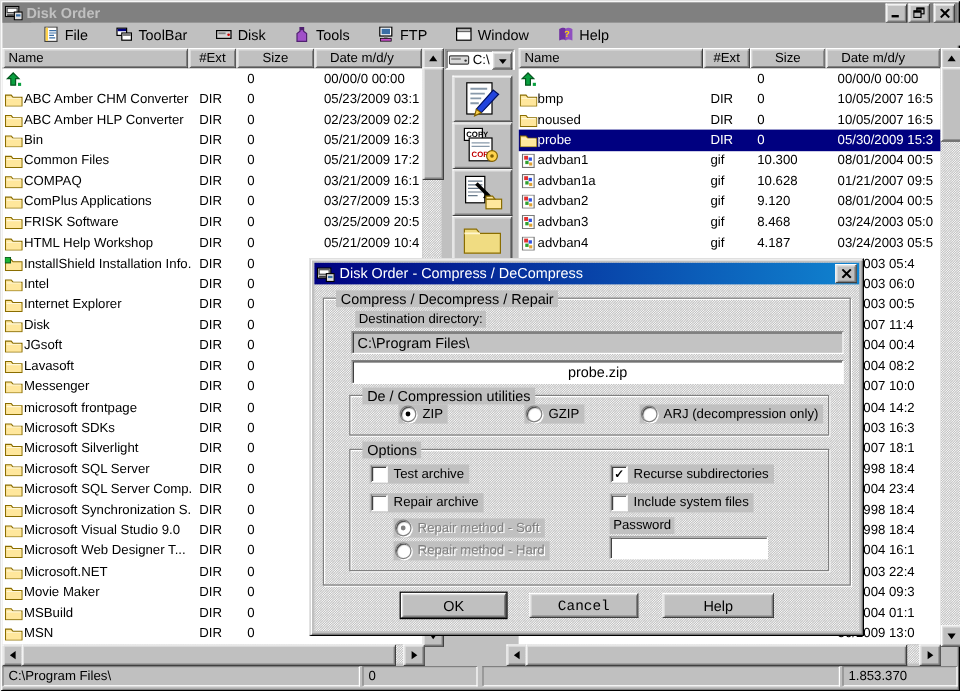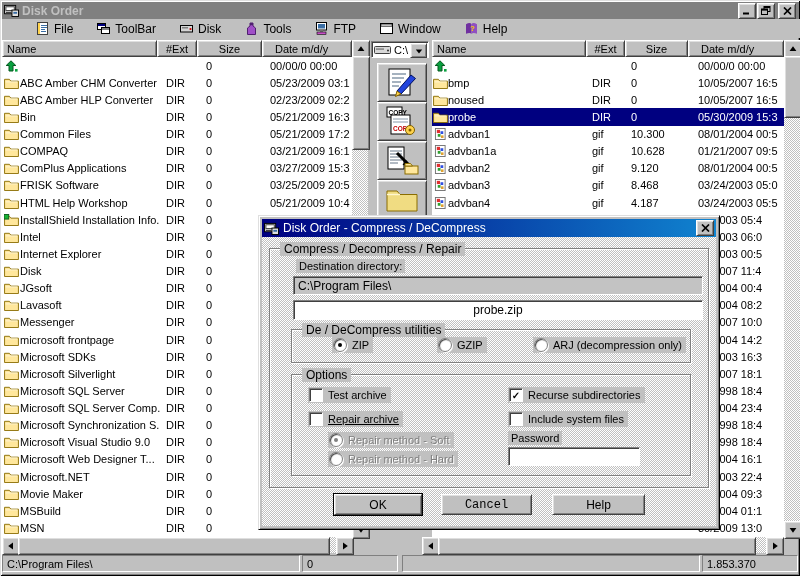--- a/index.html
+++ b/index.html
@@ -999,21 +999,21 @@
 
       <div class="dgroup etched" style="left:7px;top:29px;width:440px;height:240px;">
         <span class="glabel">Compress / Decompress / Repair</span>
       </div>
 
       <div class="dlabel" style="left:34px;top:40px;">Destination directory:</div>
       <div class="dfield sunken" style="left:31px;top:57px;width:410px;height:19px;background:#c3c3c3;">C:\Program Files\</div>
       <input class="dinput" style="left: 31px; top: 81px; width: 410px; height: 20px;" value="probe.zip">
 
       <div class="dgroup etched" style="left:29px;top:110px;width:400px;height:34px;">
-        <span class="glabel">De / DeCompress utilities</span>
+        <span class="glabel">De / Compression utilities</span>
       </div>
       <div id="util-radios">
           <label class="opt" style="left:70px;top:118px;">
             <span class="radio">
               <span class="dot"></span>
             </span>
             <span>ZIP</span>
           </label>
           <label class="opt" style="left:175px;top:118px;">
             <span class="radio"></span>
@@ -1030,21 +1030,21 @@
       </div>
       <div id="option-checkboxes">
           <label class="opt" style="left:46px;top:168px;">
             <span class="box"></span>
             <span>Test archive</span>
           </label>
           <label class="opt" style="left:246px;top:168px;">
             <span class="box">✓</span>
             <span>Recurse subdirectories</span>
           </label>
-          <label class="opt" style="left:46px;top:192px;text-decoration:underline;">
+          <label class="opt" style="left:46px;top:192px;">
             <span class="box"></span>
             <span>Repair archive</span>
           </label>
           <label class="opt" style="left:246px;top:192px;">
             <span class="box"></span>
             <span>Include system files</span>
           </label>
         </div>
       <div id="method-radios">
           <label class="opt disabled" style="left:66px;top:213px;">

